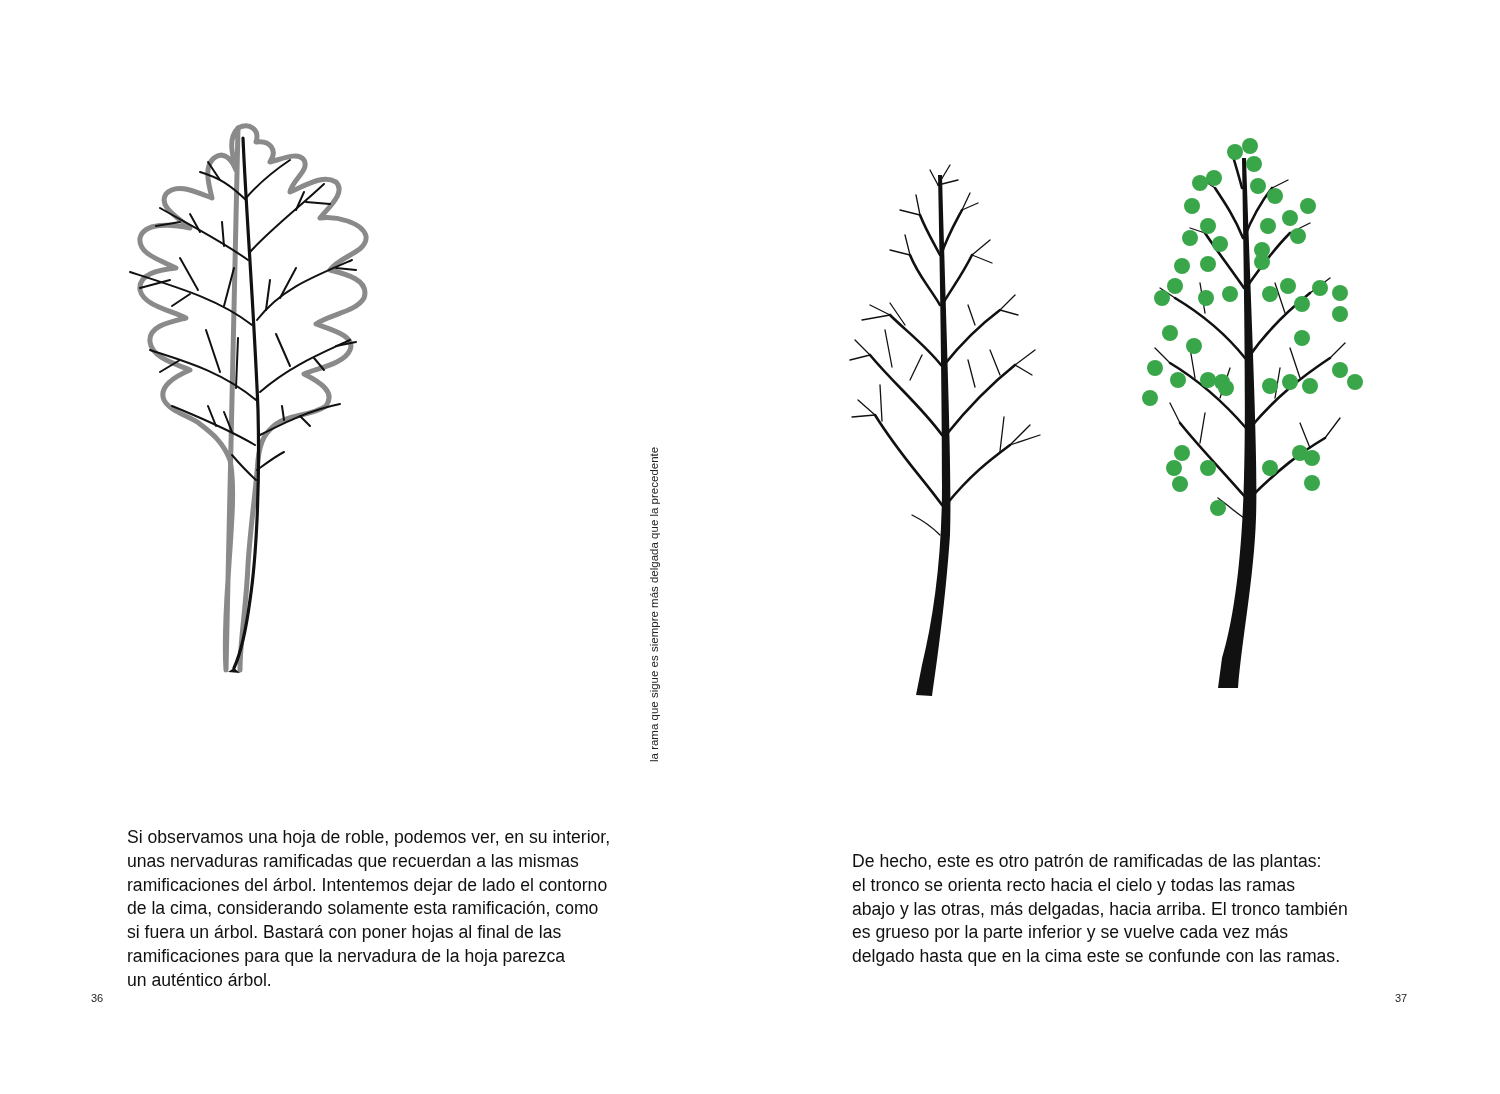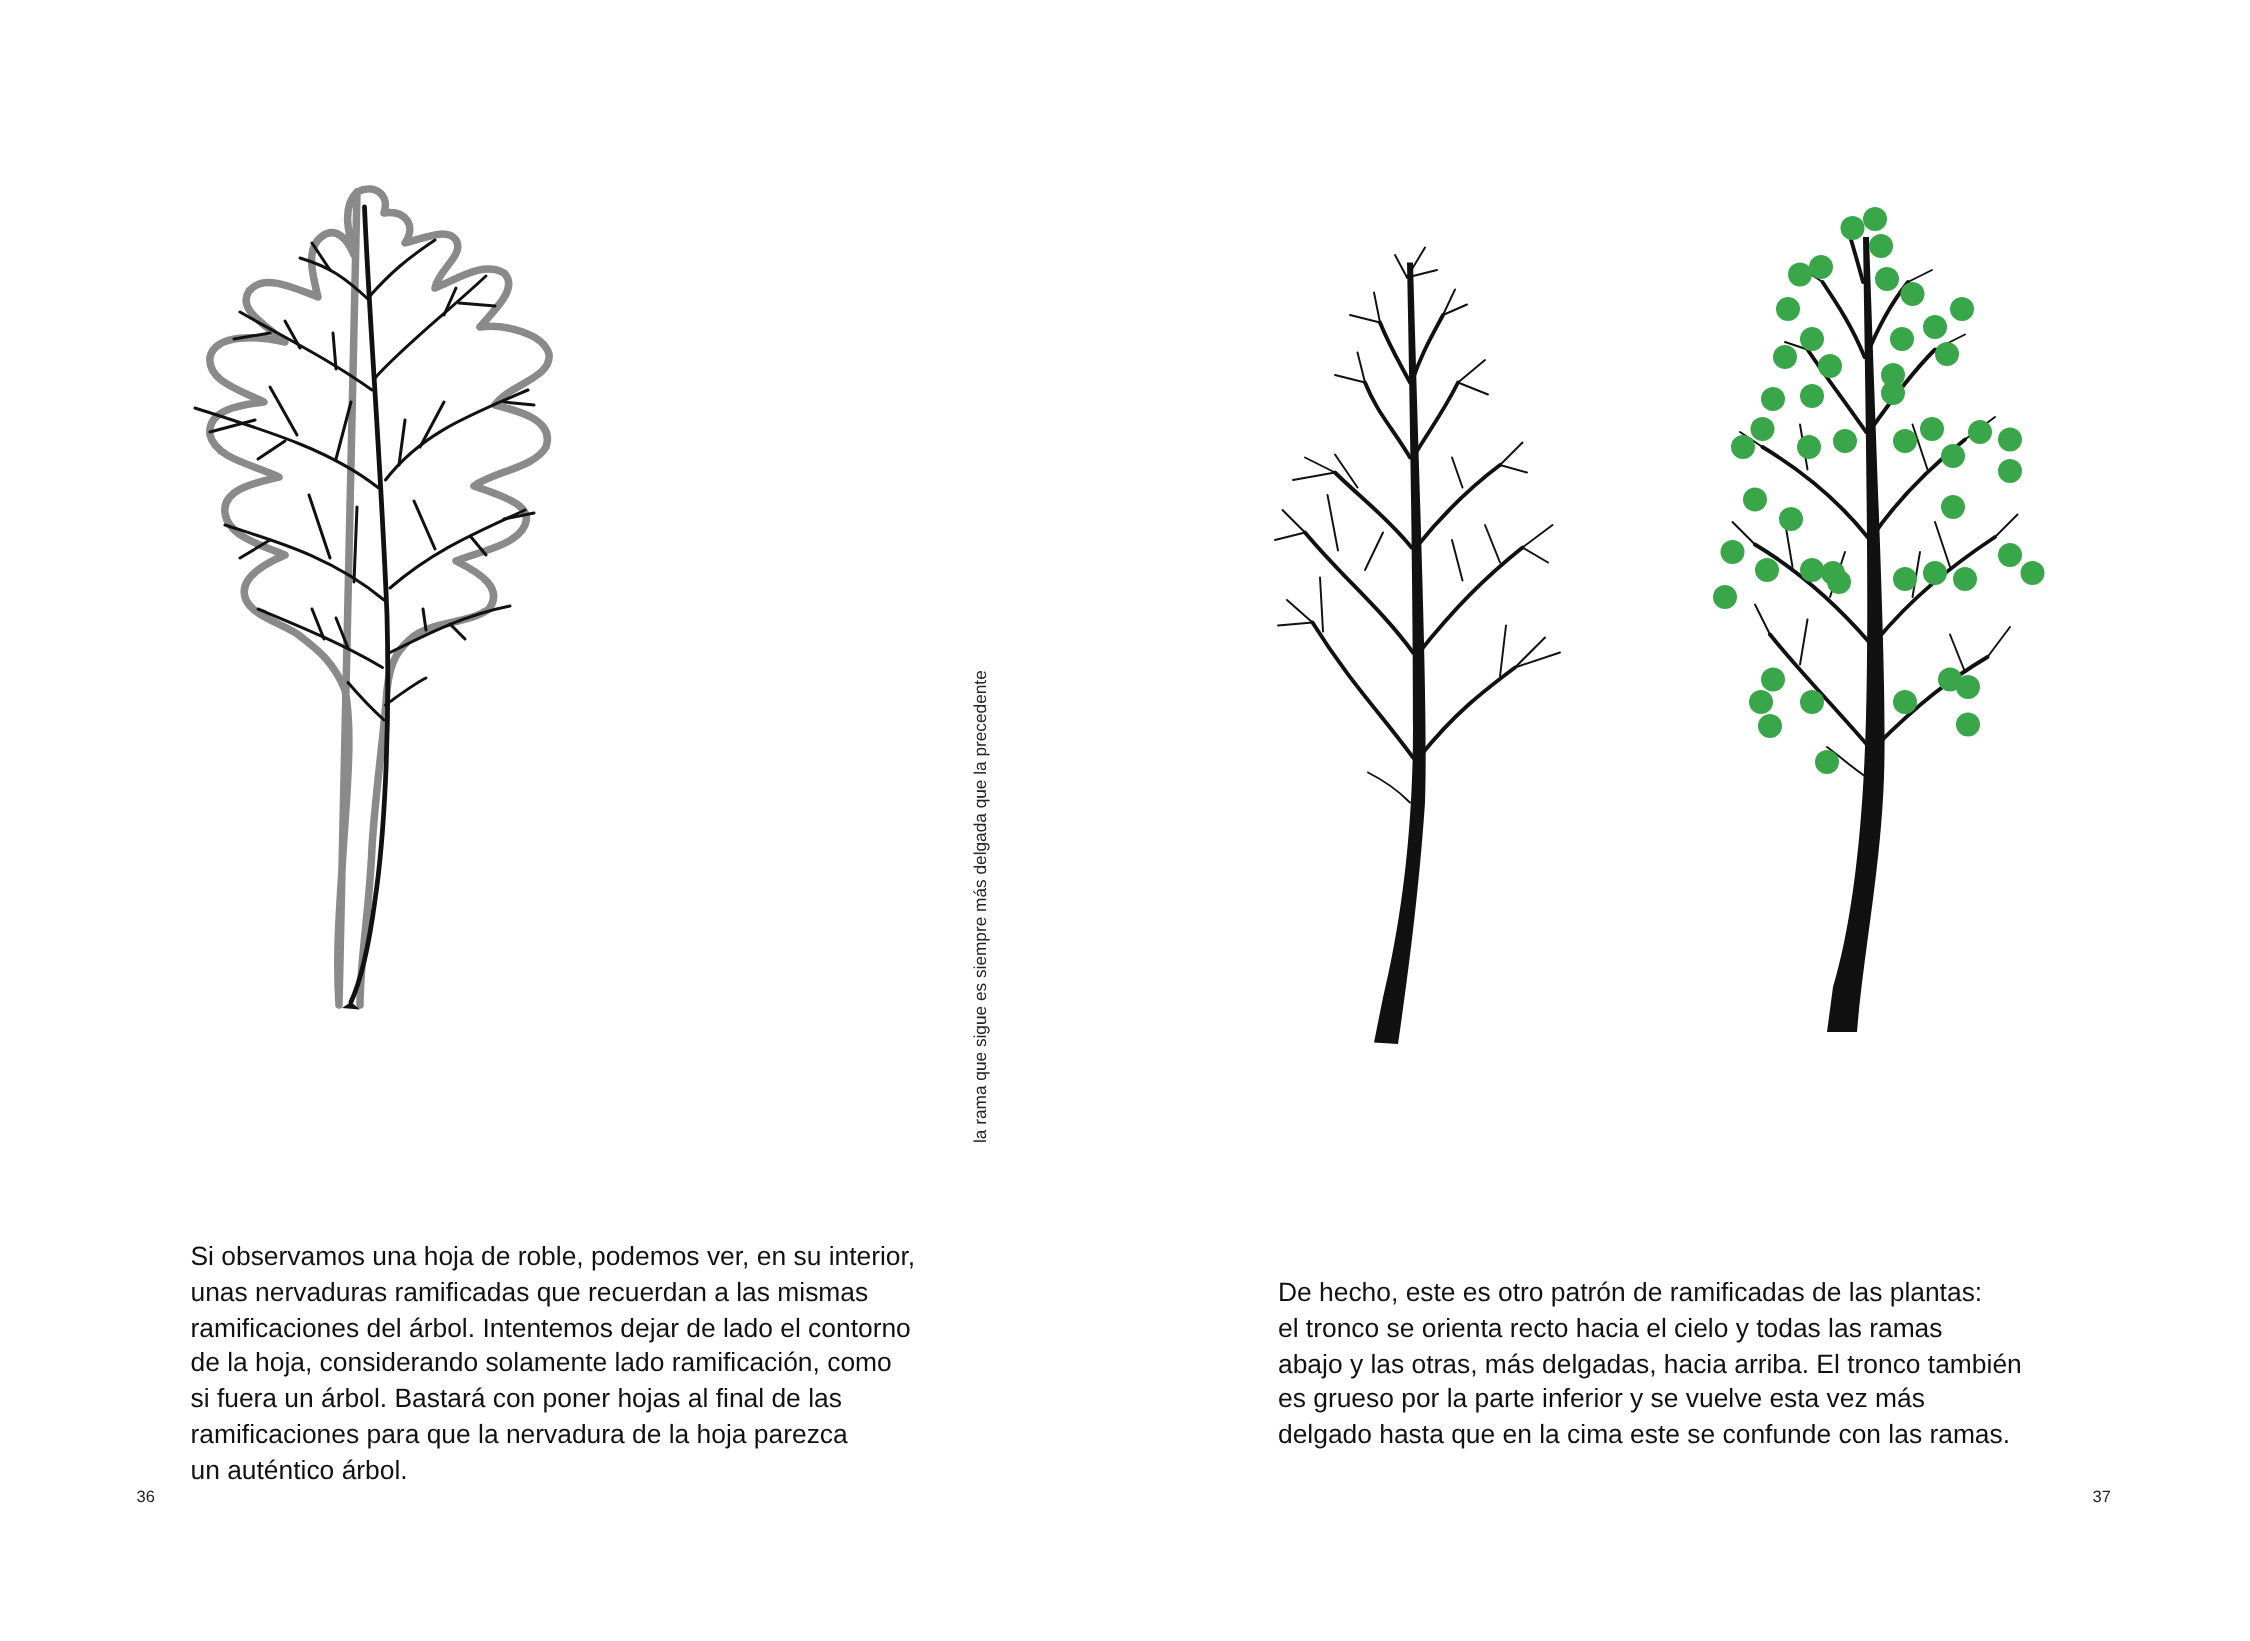--- a/index.html
+++ b/index.html
@@ -63,21 +63,21 @@
         <path d="M184,310 L182,296"></path>
         <path d="M200,306 L210,316"></path>
       <path d="M157,360 C168,352 176,346 184,342"></path>
     </g>
   </svg>
 
   <div class="body-text" style="left:127px;top:826px;">
     <span class="line">Si observamos una hoja de roble, podemos ver, en su interior,</span>
     <span class="line">unas nervaduras ramificadas que recuerdan a las mismas</span>
     <span class="line">ramificaciones del árbol. Intentemos dejar de lado el contorno</span>
-    <span class="line">de la hoja, considerando solamente lado ramificación, como</span>
+    <span class="line">de la cima, considerando solamente esta ramificación, como</span>
     <span class="line">si fuera un árbol. Bastará con poner hojas al final de las</span>
     <span class="line">ramificaciones para que la nervadura de la hoja parezca</span>
     <span class="line">un auténtico árbol.</span>
   </div>
 
   <div class="page-num" style="left:91px;top:992px;">36</div>
 </div>
 
 <div class="side-caption">la rama que sigue es siempre más delgada que la precedente</div>
 
@@ -226,18 +226,18 @@
         <circle cx="162" cy="345" r="8"></circle>
       <circle cx="30" cy="346" r="8"></circle>
         <circle cx="68" cy="370" r="8"></circle>
     </g>
   </svg>
 
   <div class="body-text" style="left:102px;top:850px;">
     <span class="line">De hecho, este es otro patrón de ramificadas de las plantas:</span>
     <span class="line">el tronco se orienta recto hacia el cielo y todas las ramas</span>
     <span class="line">abajo y las otras, más delgadas, hacia arriba. El tronco también</span>
-    <span class="line">es grueso por la parte inferior y se vuelve esta vez más</span>
+    <span class="line">es grueso por la parte inferior y se vuelve cada vez más</span>
     <span class="line">delgado hasta que en la cima este se confunde con las ramas.</span>
   </div>
 
   <div class="page-num" style="left:645px;top:992px;">37</div>
 </div>
 
 </body></html>

